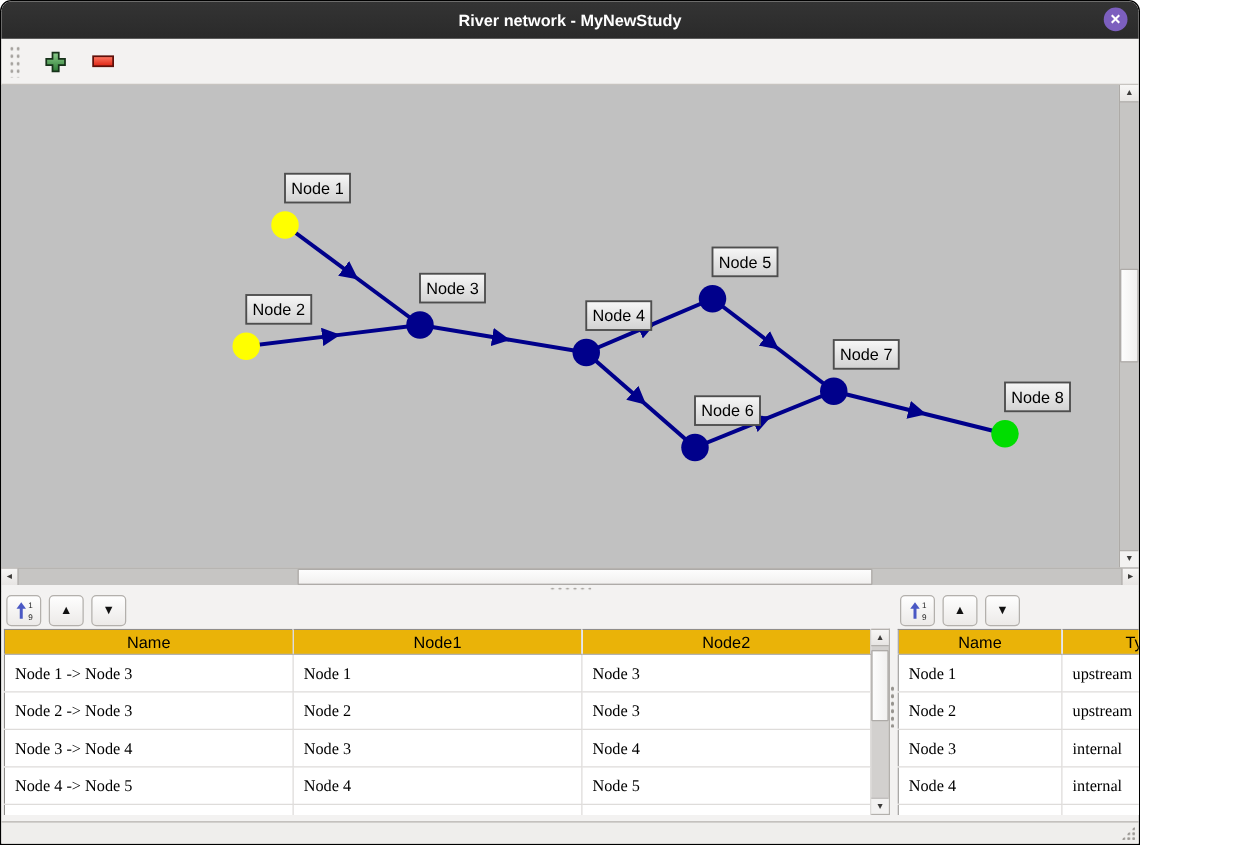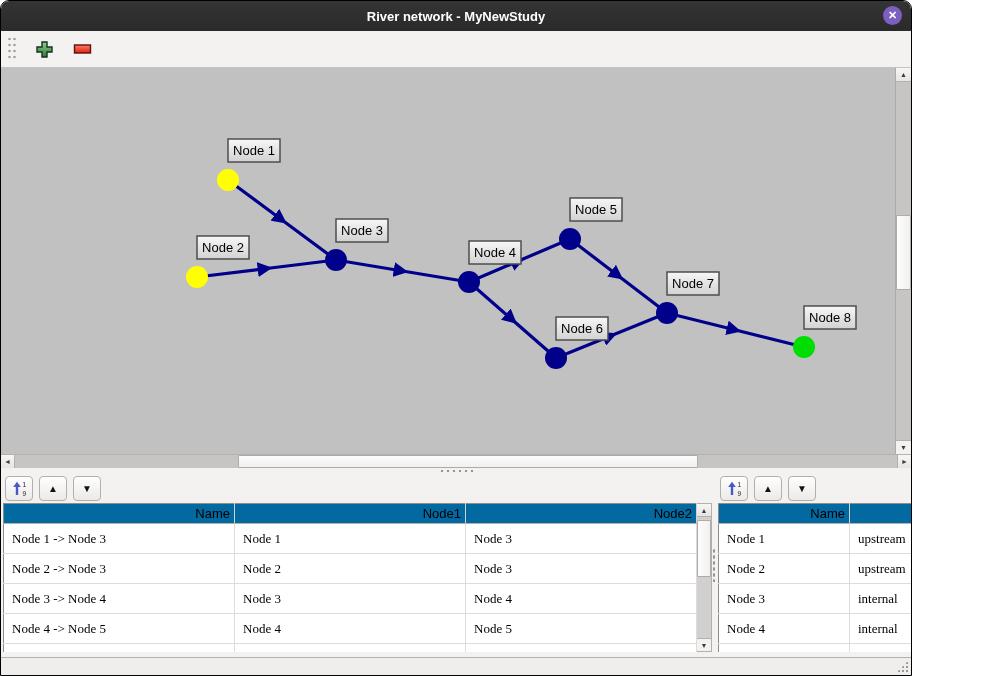--- a/index.html
+++ b/index.html
@@ -71,21 +71,21 @@
     background: linear-gradient(#fefefe,#eceae8); border: 1px solid #b3b0ac;
     border-radius: 4px; display: flex; align-items: center; justify-content: center;
     cursor: pointer; font-size: 10px; color: #111;
   }
   .tbl-area { flex: 1; display: flex; align-items: flex-start; padding-left: 2px; }
   table.grid {
     border-collapse: collapse; table-layout: fixed; background: #fff;
     border: 1px solid #8f8d8a; font-size: 13px; color: #000;
   }
   table.grid th {
-    height: 20px; font-weight: normal; background: #0369a1; text-align: right;
+    height: 20px; font-weight: normal; background: #eab308; text-align: center;
     border-right: 1px solid #d4d2d0; border-bottom: 1px solid #b4b2af; padding: 0 4px;
     overflow: hidden; white-space: nowrap;
   }
   table.grid td {
     height: 30px; padding: 0 8px; border-right: 1px solid #dedcda;
     border-bottom: 1px solid #dedcda; overflow: hidden; white-space: nowrap;
     background: #fff;
     font-family: Liberation Serif, serif;
   }
   .tbl-clip { overflow: hidden; height: 149px; }

